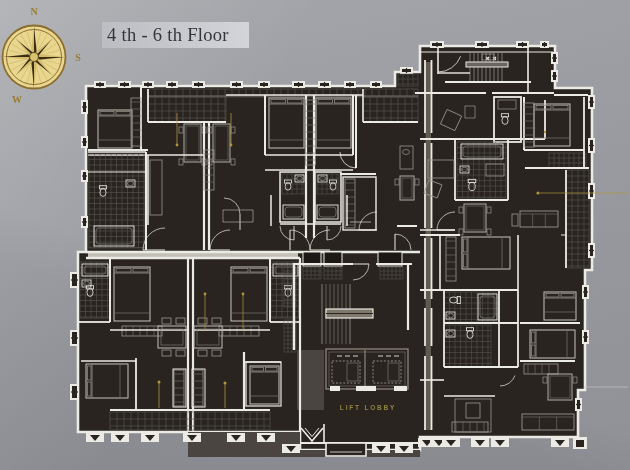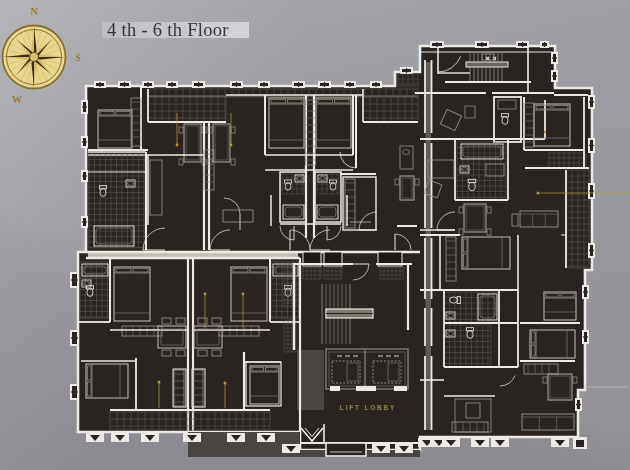--- a/index.html
+++ b/index.html
@@ -1,21 +1,21 @@
 <!DOCTYPE html>
 <html><head><meta charset="utf-8"><style>
 html,body{margin:0;padding:0;background:#97989d;}
 #page{position:relative;width:630px;height:470px;overflow:hidden;
   background:linear-gradient(168deg,#a6a7ab 0%,#9d9ea3 30%,#97989d 58%,#939499 82%,#909196 100%);
   font-family:"Liberation Sans",sans-serif;}
 #dk{position:absolute;left:0;top:0;width:630px;height:470px;
   background:linear-gradient(200deg,rgba(0,0,0,0) 62%,rgba(20,22,30,0.05) 70%,rgba(20,22,30,0.08) 100%);}
 #wedge{position:absolute;left:0;top:0;width:630px;height:470px;
   background:linear-gradient(115deg,rgba(255,255,255,0.16) 0%,rgba(255,255,255,0.08) 18%,rgba(255,255,255,0) 38%);}
-#title{position:absolute;left:102px;top:22px;width:142px;height:16px;
+#title{position:absolute;left:102px;top:22px;width:142px;height:26px;
   background:linear-gradient(90deg,rgba(214,216,222,0.38),rgba(236,237,241,0.66));
   display:flex;align-items:center;justify-content:flex-start;padding-left:5px;
   font-family:"Liberation Serif",serif;font-size:18.5px;color:#34363d;letter-spacing:0.3px;}
 </style></head><body>
 <div id="page">
 <div id="wedge"></div>
 <div id="dk"></div>
 <svg width="630" height="470" viewBox="0 0 630 470" style="position:absolute;left:0;top:0">
 
 <path d="M 86 86 L 395 86 L 395 72 L 420 72 L 420 46 L 555 46 L 555 88 L 592 88 L 592 270 L 585 270 L 585 390 L 578 390 L 578 437 L 420 437 L 420 450 L 300 450 L 300 432 L 78 432 L 78 252 L 86 252 Z" fill="#292420" stroke="#eceae4" stroke-width="2.6"></path>

